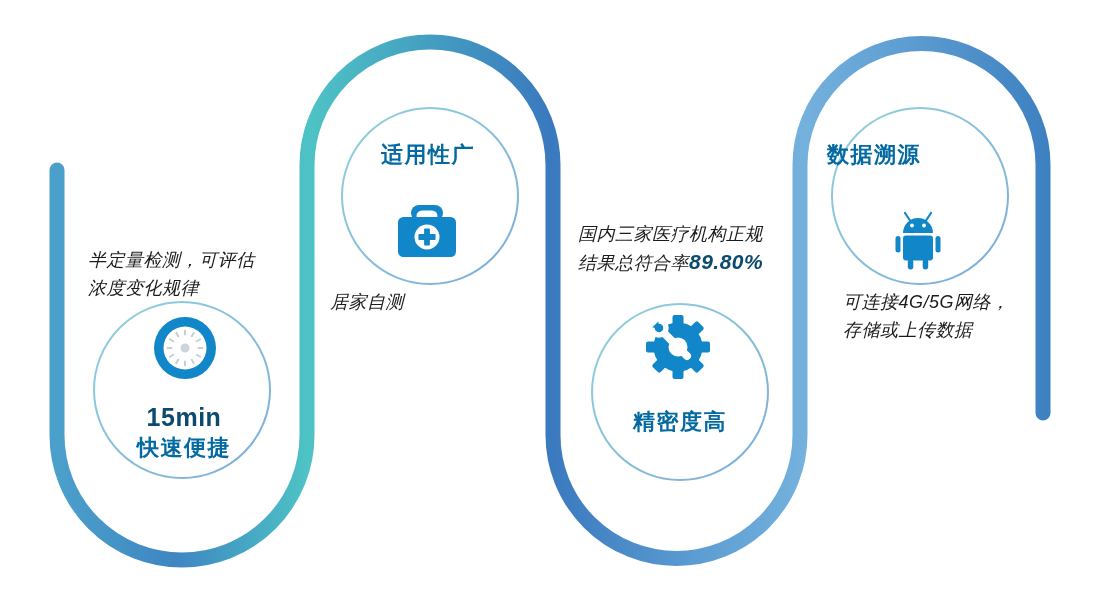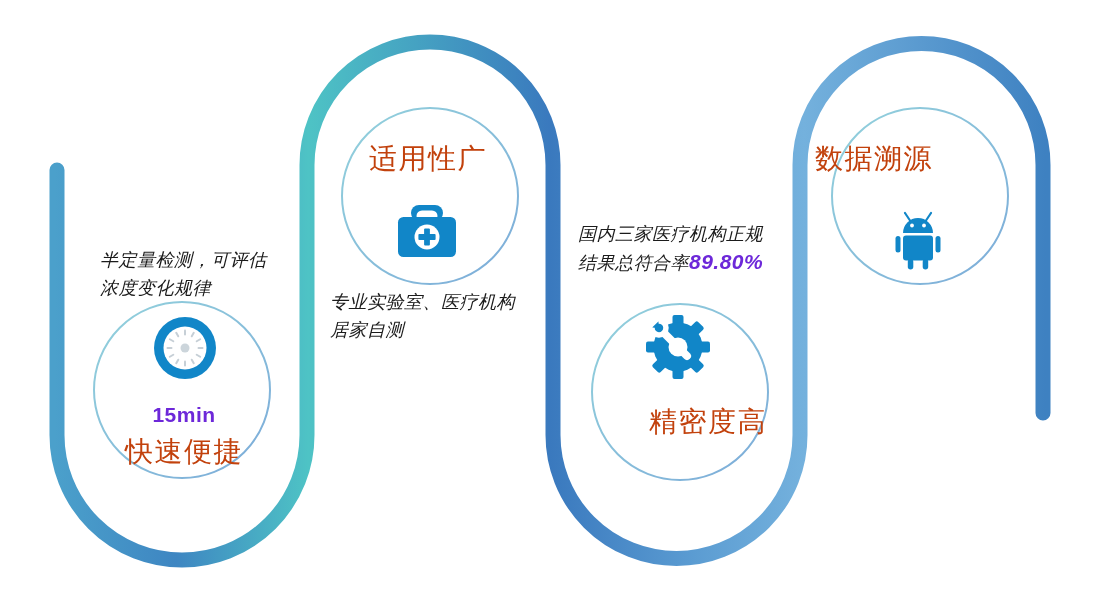--- a/index.html
+++ b/index.html
@@ -1,26 +1,26 @@
 <!DOCTYPE html>
 <html><head>
 <meta charset="utf-8">
 <style>
   * { margin:0; padding:0; box-sizing:border-box; }
   html,body { background:#ffffff; }
   body { font-family:"Liberation Sans","DejaVu Sans",sans-serif; }
   .canvas { position:relative; width:1101px; height:615px; background:#ffffff; overflow:hidden; }
   .abs { position:absolute; }
   .desc { font-size:18px; color:#1b1b1b; line-height:28px; letter-spacing:0.5px; white-space:nowrap;font-style:italic; }
-  .title-blue { color:#c2410c; font-weight:normal; font-size:28px; letter-spacing:1.5px; white-space:nowrap; }
-  .red-strong { color:#6d28d9; font-weight:bold; }
+  .title-blue { color:#0369a1; font-weight:bold; font-size:22px; letter-spacing:1.5px; white-space:nowrap; }
+  .red-strong { color:#0c4a6e; font-weight:bold; }
   .centered { transform:translateX(-50%); text-align:center; }
   .rate-inline { font-size:21px; }
-  .time-label { font-size:21px; letter-spacing:0.5px; }
-  .two-line-title { line-height:31px;margin-left:28px; }
+  .time-label { font-size:25px; letter-spacing:0.5px; }
+  .two-line-title { line-height:31px; }
 </style>
 </head>
 <body>
 
 <div class="canvas">
 
   <svg class="abs" style="left:0; top:0;" width="1101" height="615" viewBox="0 0 1101 615">
     <defs>
       <linearGradient id="flow" x1="0" y1="0" x2="1101" y2="0" gradientUnits="userSpaceOnUse">
         <stop offset="0.05" stop-color="#4BA0CB"></stop>
@@ -36,21 +36,21 @@
         <stop offset="1" stop-color="#7cabd9"></stop>
       </linearGradient>
     </defs>
     <path d="M 57 170 L 57 435 A 125 125 0 0 0 307 435 L 307 165 A 123 123 0 0 1 553 165 L 553 435 A 123.5 123.5 0 0 0 800 435 L 800 165 A 121.5 121.5 0 0 1 1043 165 L 1043 413" fill="none" stroke="url(#flow)" stroke-width="15" stroke-linecap="round"></path>
     <circle cx="182" cy="390" r="88" fill="none" stroke="url(#ring)" stroke-width="2"></circle>
     <circle cx="430" cy="196" r="88" fill="none" stroke="url(#ring)" stroke-width="2"></circle>
     <circle cx="680" cy="392" r="88" fill="none" stroke="url(#ring)" stroke-width="2"></circle>
     <circle cx="920" cy="196" r="88" fill="none" stroke="url(#ring)" stroke-width="2"></circle>
   </svg>
 
-  <div class="abs desc" style="left:100px; top:246px;">
+  <div class="abs desc" style="left:88px; top:246px;">
     <div>半定量检测，可评估</div>
     <div>浓度变化规律</div>
   </div>
 
   <svg class="abs" style="left:150px; top:313px;" width="70" height="70" viewBox="-35 -35 70 70">
     <circle r="31" fill="#1186c8"></circle>
     <circle r="21.5" fill="#ffffff"></circle>
     <g stroke="#c6cfd6" stroke-width="2" stroke-linecap="round">
       <line x1="0" y1="-17.5" x2="0" y2="-13.5"></line>
       <line x1="0" y1="-17.5" x2="0" y2="-13.5" transform="rotate(30)"></line>
@@ -76,21 +76,20 @@
   <svg class="abs" style="left:389px; top:204px;" width="76" height="66" viewBox="-38 -33 76 66">
     <rect x="-16" y="-32" width="32" height="16" rx="8" fill="#1186c8"></rect>
     <rect x="-10.5" y="-26.5" width="21" height="11" rx="5.5" fill="#ffffff"></rect>
     <rect x="-29" y="-20" width="58" height="40" rx="5.5" fill="#1186c8"></rect>
     <circle r="12.5" fill="#ffffff"></circle>
     <rect x="-2.9" y="-8.6" width="5.8" height="17.2" rx="1" fill="#1186c8"></rect>
     <rect x="-8.6" y="-2.9" width="17.2" height="5.8" rx="1" fill="#1186c8"></rect>
   </svg>
 
   <div class="abs desc" style="left:330px; top:288px;">
-    <div>专业实验室、医疗机构</div>
     <div>居家自测</div>
   </div>
 
   <div class="abs desc" style="left:578px; top:220px;">
     <div>国内三家医疗机构正规</div>
     <div>
       <span>结果总符合率</span><span class="red-strong rate-inline">89.80%</span>
     </div>
   </div>
 
@@ -127,14 +126,18 @@
     <path d="M -15 -9 A 15 15 0 0 1 15 -9 Z" fill="#1186c8"></path>
     <circle cx="-6" cy="-16.5" r="1.9" fill="#ffffff"></circle>
     <circle cx="6" cy="-16.5" r="1.9" fill="#ffffff"></circle>
     <rect x="-15" y="-6.5" width="30" height="25" rx="3" fill="#1186c8"></rect>
     <rect x="-22.5" y="-6" width="5" height="16.5" rx="2.5" fill="#1186c8"></rect>
     <rect x="17.5" y="-6" width="5" height="16.5" rx="2.5" fill="#1186c8"></rect>
     <rect x="-10.2" y="17" width="5.5" height="10.5" rx="2.75" fill="#1186c8"></rect>
     <rect x="4.7" y="17" width="5.5" height="10.5" rx="2.75" fill="#1186c8"></rect>
   </svg>
 
+  <div class="abs desc" style="left:843px; top:288px;">
+    <div>可连接4G/5G网络，</div>
+    <div>存储或上传数据</div>
+  </div>
 
 </div>
 
 </body></html>

